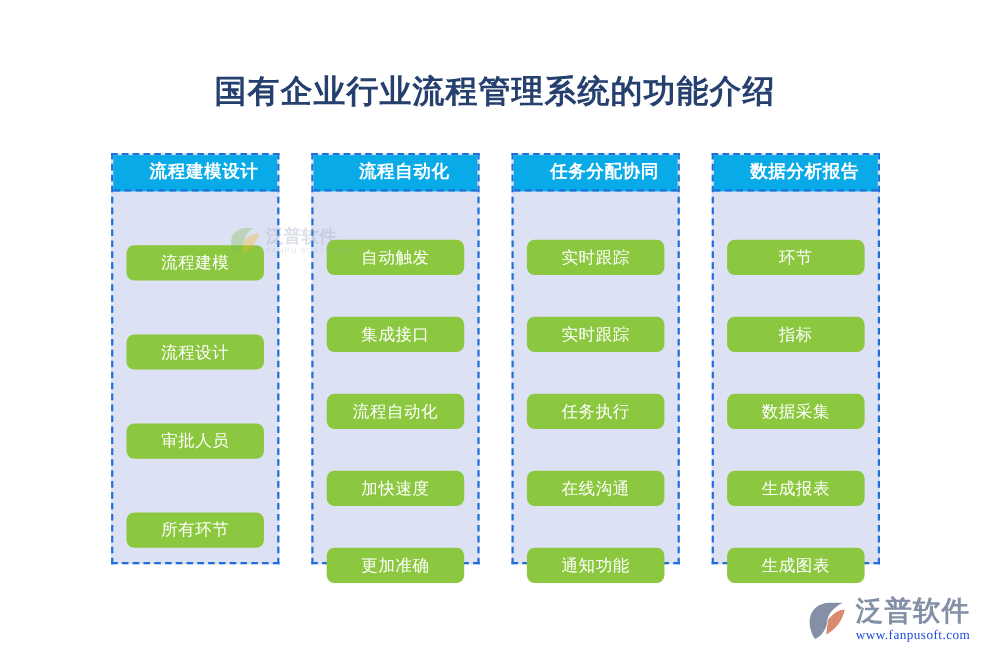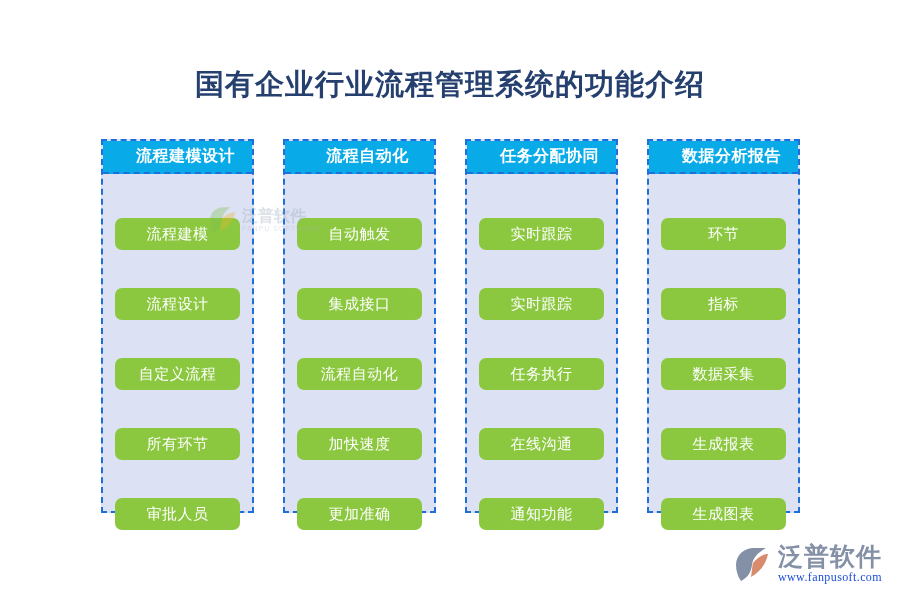--- a/index.html
+++ b/index.html
@@ -186,23 +186,22 @@
 
   <div class="page-title">国有企业行业流程管理系统的功能介绍</div>
 
   <div class="columns">
 
     <div class="column">
       <div class="col-header">流程建模设计</div>
       <div class="col-body">
         <div class="pill">流程建模</div>
         <div class="pill">流程设计</div>
-        <div class="pill">自定义流程</div>
+        <div class="pill">审批人员</div>
         <div class="pill">所有环节</div>
-        <div class="pill">审批人员</div>
       </div>
     </div>
 
     <div class="column">
       <div class="col-header">流程自动化</div>
       <div class="col-body">
         <div class="pill">自动触发</div>
         <div class="pill">集成接口</div>
         <div class="pill">流程自动化</div>
         <div class="pill">加快速度</div>

